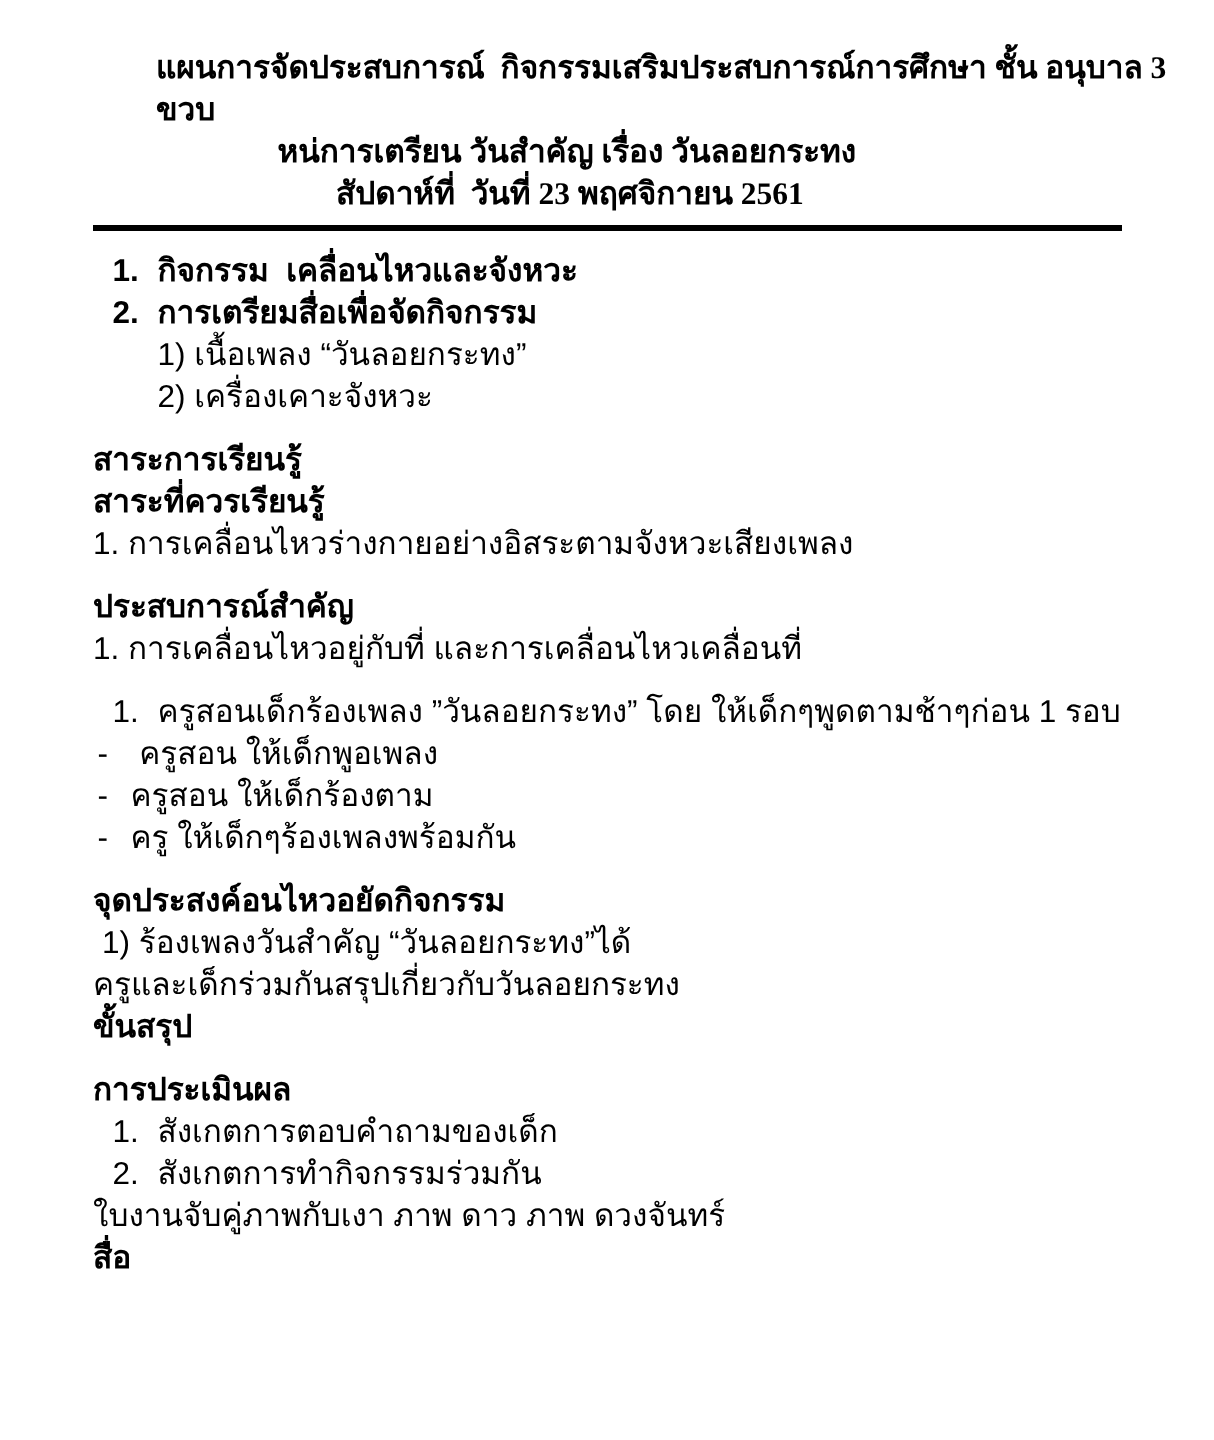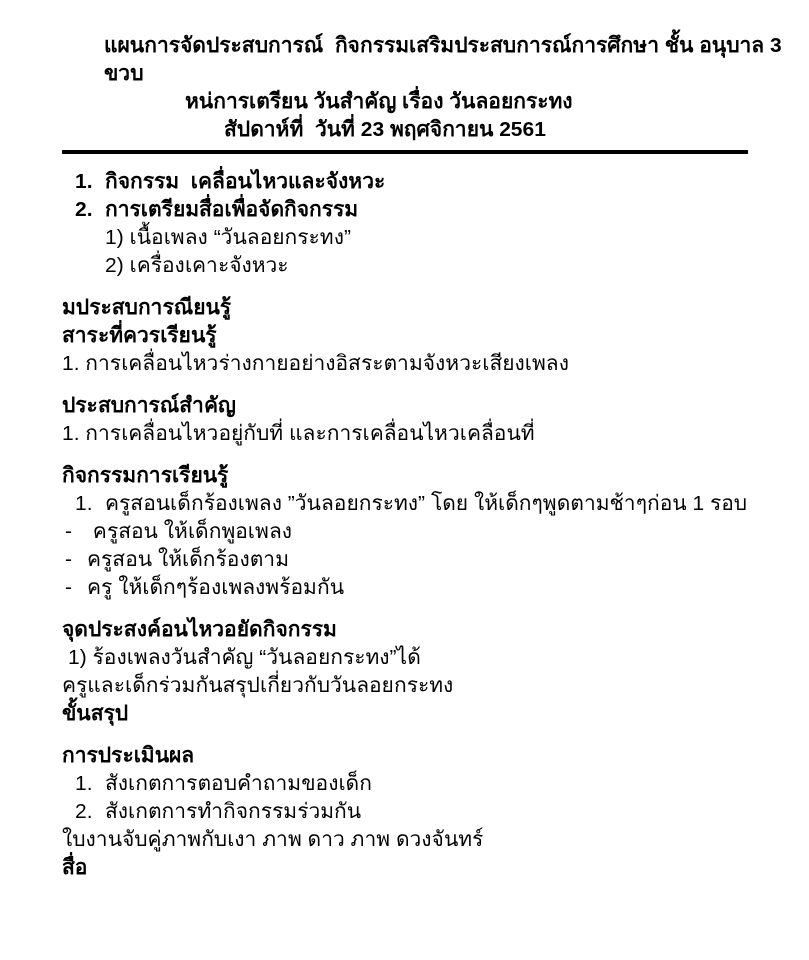--- a/index.html
+++ b/index.html
@@ -15,20 +15,21 @@
     color: #000000;
   }
   .page {
     position: relative;
     width: 809px;
     height: 960px;
     background: #ffffff;
   }
   .doc-header {
     padding-top: 31px;
+    font-family: Liberation Serif, serif;
   }
   .title-line {
     font-size: 21px;
     line-height: 28px;
     font-weight: bold;
     white-space: pre-wrap;
   }
   .title-line.l1 { margin-left: 104px; }
   .title-line.l2 { margin-left: 185px; }
   .title-line.l3 { margin-left: 224px; }
@@ -82,28 +83,27 @@
   </div>
 
   <div class="divider"></div>
 
   <div class="doc-body">
       <div class="row num-bold"><span class="marker">1.</span><span class="txt">กิจกรรม  เคลื่อนไหวและจังหวะ</span></div>
       <div class="row num-bold"><span class="marker">2.</span><span class="txt">การเตรียมสื่อเพื่อจัดกิจกรรม</span></div>
       <div class="row indent"><span class="txt">1) เนื้อเพลง “วันลอยกระทง”</span></div>
       <div class="row indent"><span class="txt">2) เครื่องเคาะจังหวะ</span></div>
       <div class="row space"></div>
-      <div class="row head"><span class="txt">มประสบการณียนรู้</span></div>
+      <div class="row head"><span class="txt">สาระการเรียนรู้</span></div>
       <div class="row head"><span class="txt">สาระที่ควรเรียนรู้</span></div>
       <div class="row text"><span class="txt">1. การเคลื่อนไหวร่างกายอย่างอิสระตามจังหวะเสียงเพลง</span></div>
       <div class="row space"></div>
       <div class="row head"><span class="txt">ประสบการณ์สำคัญ</span></div>
       <div class="row text"><span class="txt">1. การเคลื่อนไหวอยู่กับที่ และการเคลื่อนไหวเคลื่อนที่</span></div>
       <div class="row space"></div>
-      <div class="row head"><span class="txt">กิจกรรมการเรียนรู้</span></div>
       <div class="row num"><span class="marker">1.</span><span class="txt">ครูสอนเด็กร้องเพลง ”วันลอยกระทง” โดย ให้เด็กๆพูดตามช้าๆก่อน 1 รอบ</span></div>
       <div class="row dash"><span class="marker">-</span><span class="txt"> ครูสอน ให้เด็กพูอเพลง</span></div>
       <div class="row dash"><span class="marker">-</span><span class="txt">ครูสอน ให้เด็กร้องตาม</span></div>
       <div class="row dash"><span class="marker">-</span><span class="txt">ครู ให้เด็กๆร้องเพลงพร้อมกัน</span></div>
       <div class="row space"></div>
       <div class="row head"><span class="txt">จุดประสงค์อนไหวอยัดกิจกรรม</span></div>
       <div class="row text-sp"><span class="txt">1) ร้องเพลงวันสำคัญ “วันลอยกระทง”ได้</span></div>
       <div class="row text"><span class="txt">ครูและเด็กร่วมกันสรุปเกี่ยวกับวันลอยกระทง</span></div>
       <div class="row head"><span class="txt">ขั้นสรุป</span></div>
       <div class="row space"></div>

